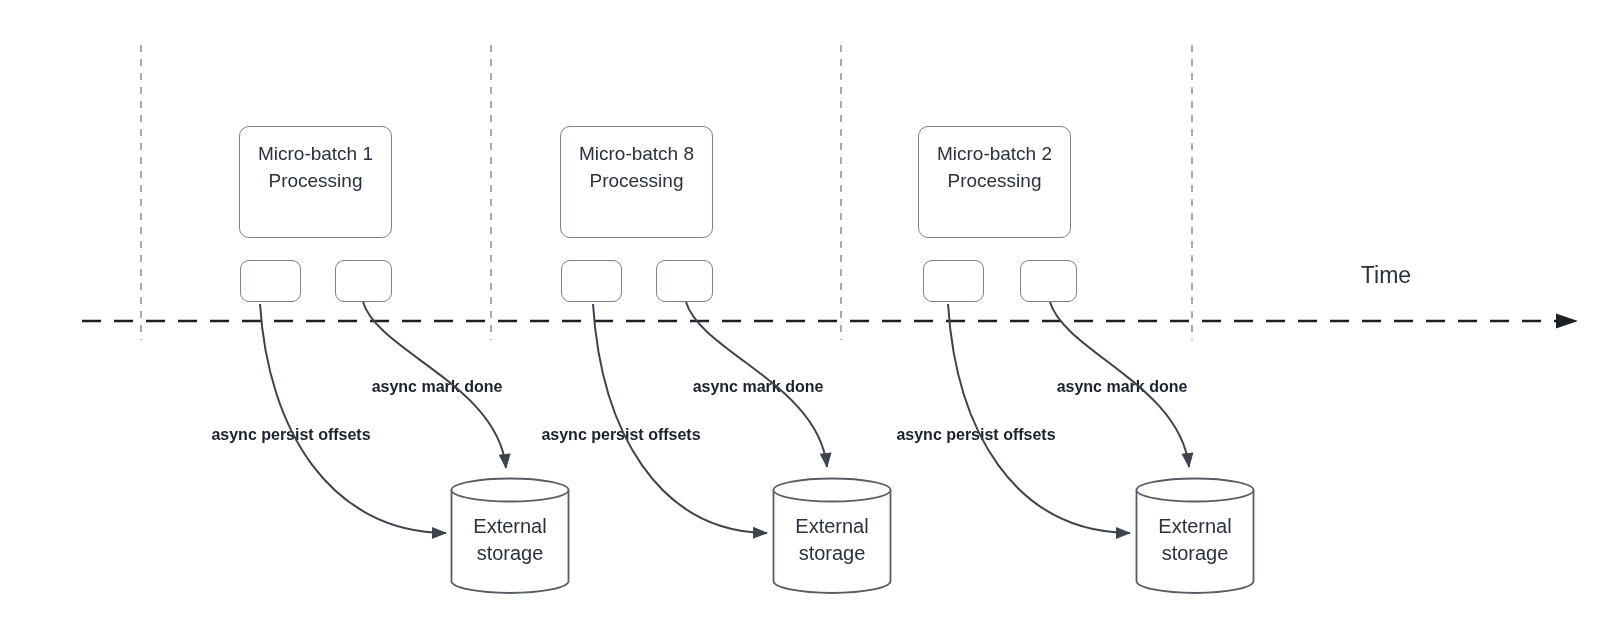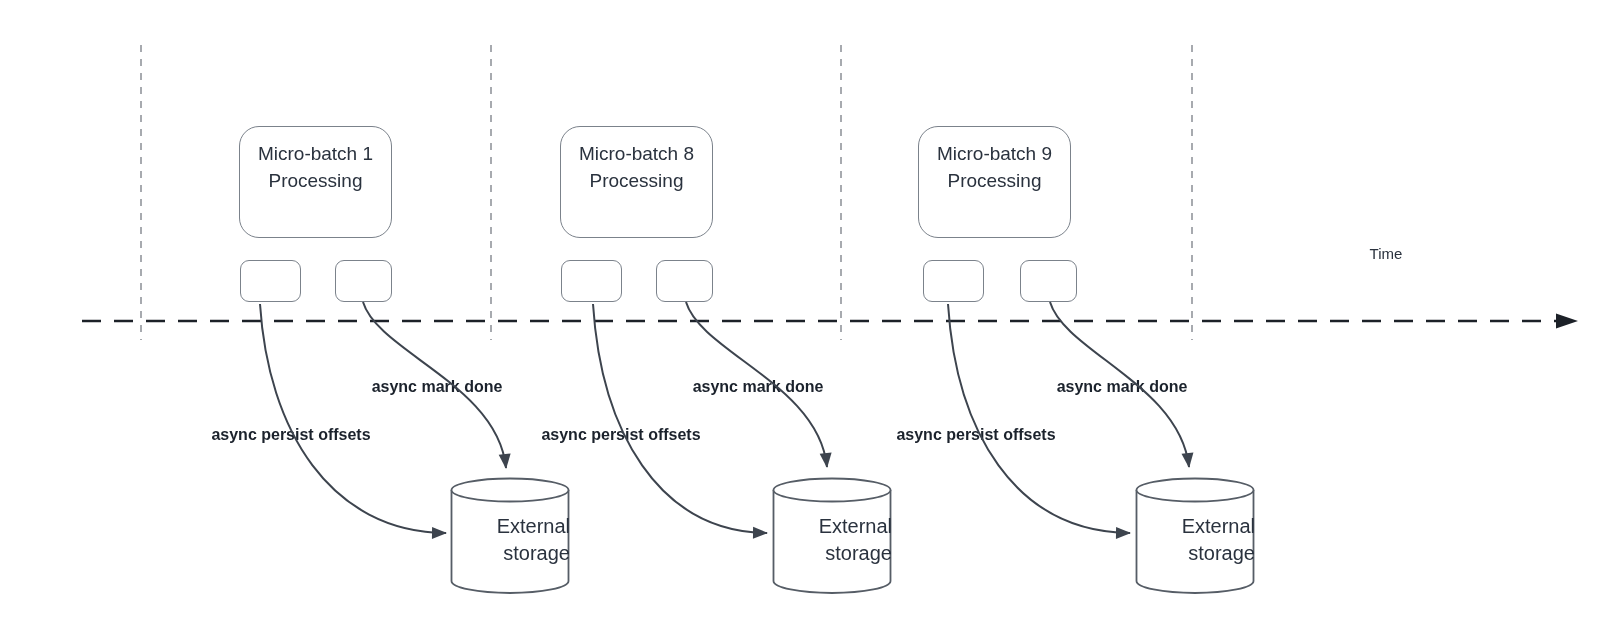--- a/index.html
+++ b/index.html
@@ -12,21 +12,21 @@
   .tl{stroke:var(--timeline-line,#1c2128);stroke-width:2.5;stroke-dasharray:19 13;fill:none;}
   .tl-head{fill:var(--timeline-line,#1c2128);}
   .curve{fill:none;stroke:var(--arrow,#3d444e);stroke-width:2;}
   .ah-fill{fill:var(--arrow,#3d444e);}
 
   .grp{position:absolute;top:0;width:340px;height:642px;}
   .g1{left:239px;} .g2{left:560px;} .g3{left:918px;}
 
   .proc-box{
     position:absolute;left:0;top:126px;width:153px;height:112px;
-    border:1.6px solid var(--shape-stroke,#7b828b);border-radius:20px;background:#fff;
+    border:1.6px solid var(--shape-stroke,#7b828b);border-radius:10px;background:#fff;
     display:flex;align-items:center;justify-content:center;text-align:center;
     font-size:19px;line-height:27px;color:var(--box-text,#2a323e);white-space:pre-line;
     padding-bottom:31px;box-sizing:border-box;
   }
   .tick{
     position:absolute;top:260px;height:40px;background:#fff;
     border:1.6px solid var(--shape-stroke,#7b828b);border-radius:9px;box-sizing:content-box;
   }
   .tick-l{left:1px;width:59px;}
   .tick-r{left:96px;width:55px;}
@@ -38,28 +38,28 @@
   }
   .lab-done{left:108px;top:378px;width:180px;}
   .lab-persist{left:-40px;top:426px;width:184px;}
   .g2 .lab-persist{left:-31px;}
   .g3 .lab-persist{left:-34px;} .g3 .lab-done{left:114px;}
 
   .cyl{position:absolute;left:211px;top:477px;width:120px;height:118px;}
   .g2 .cyl{left:212px;} .g3 .cyl{left:217px;}
   .cyl path,.cyl ellipse{fill:#fff;stroke:var(--storage-stroke,#565d66);stroke-width:1.8px;}
   .cyl-label{
-    position:absolute;left:211px;top:513px;width:120px;text-align:right;
+    position:absolute;left:211px;top:513px;width:120px;text-align:center;
     font-size:20px;line-height:27px;color:var(--box-text,#2a323e);white-space:pre-line;
   }
   .g2 .cyl-label{left:212px;} .g3 .cyl-label{left:217px;}
 
   .time-label{
-    position:absolute;left:1340px;top:245px;width:92px;text-align:center;
-    font-size:15px;color:var(--box-text,#2a323e);
+    position:absolute;left:1340px;top:262px;width:92px;text-align:center;
+    font-size:23px;color:var(--box-text,#2a323e);
   }
 </style>
 </head>
 <body style="--shape-stroke: #7b828b; --storage-stroke: #565d66; --box-text: #2a323e; --label-text: #1b222c; --arrow: #3d444e; --timeline-line: #1c2128; --guide-line: #a7aaaf;">
 
 <div class="canvas">
 
   <div class="grp g1">
     <div class="proc-box">
       <span>Micro-batch 1
@@ -89,21 +89,21 @@
     <svg class="cyl" viewBox="0 0 120 118">
       <path d="M1.5,13 V104 a58.5,12 0 0 0 117,0 V13"></path>
       <ellipse cx="60" cy="13" rx="58.5" ry="11.5"></ellipse>
     </svg>
     <div class="cyl-label">External
 storage</div>
   </div>
 
   <div class="grp g3">
     <div class="proc-box">
-      <span>Micro-batch 9
+      <span>Micro-batch 2
 Processing</span>
     </div>
     <div class="tick tick-l"></div>
     <div class="tick tick-r"></div>
     <div class="lab lab-done">async mark done</div>
     <div class="lab lab-persist">async persist offsets</div>
     <svg class="cyl" viewBox="0 0 120 118">
       <path d="M1.5,13 V104 a58.5,12 0 0 0 117,0 V13"></path>
       <ellipse cx="60" cy="13" rx="58.5" ry="11.5"></ellipse>
     </svg>

